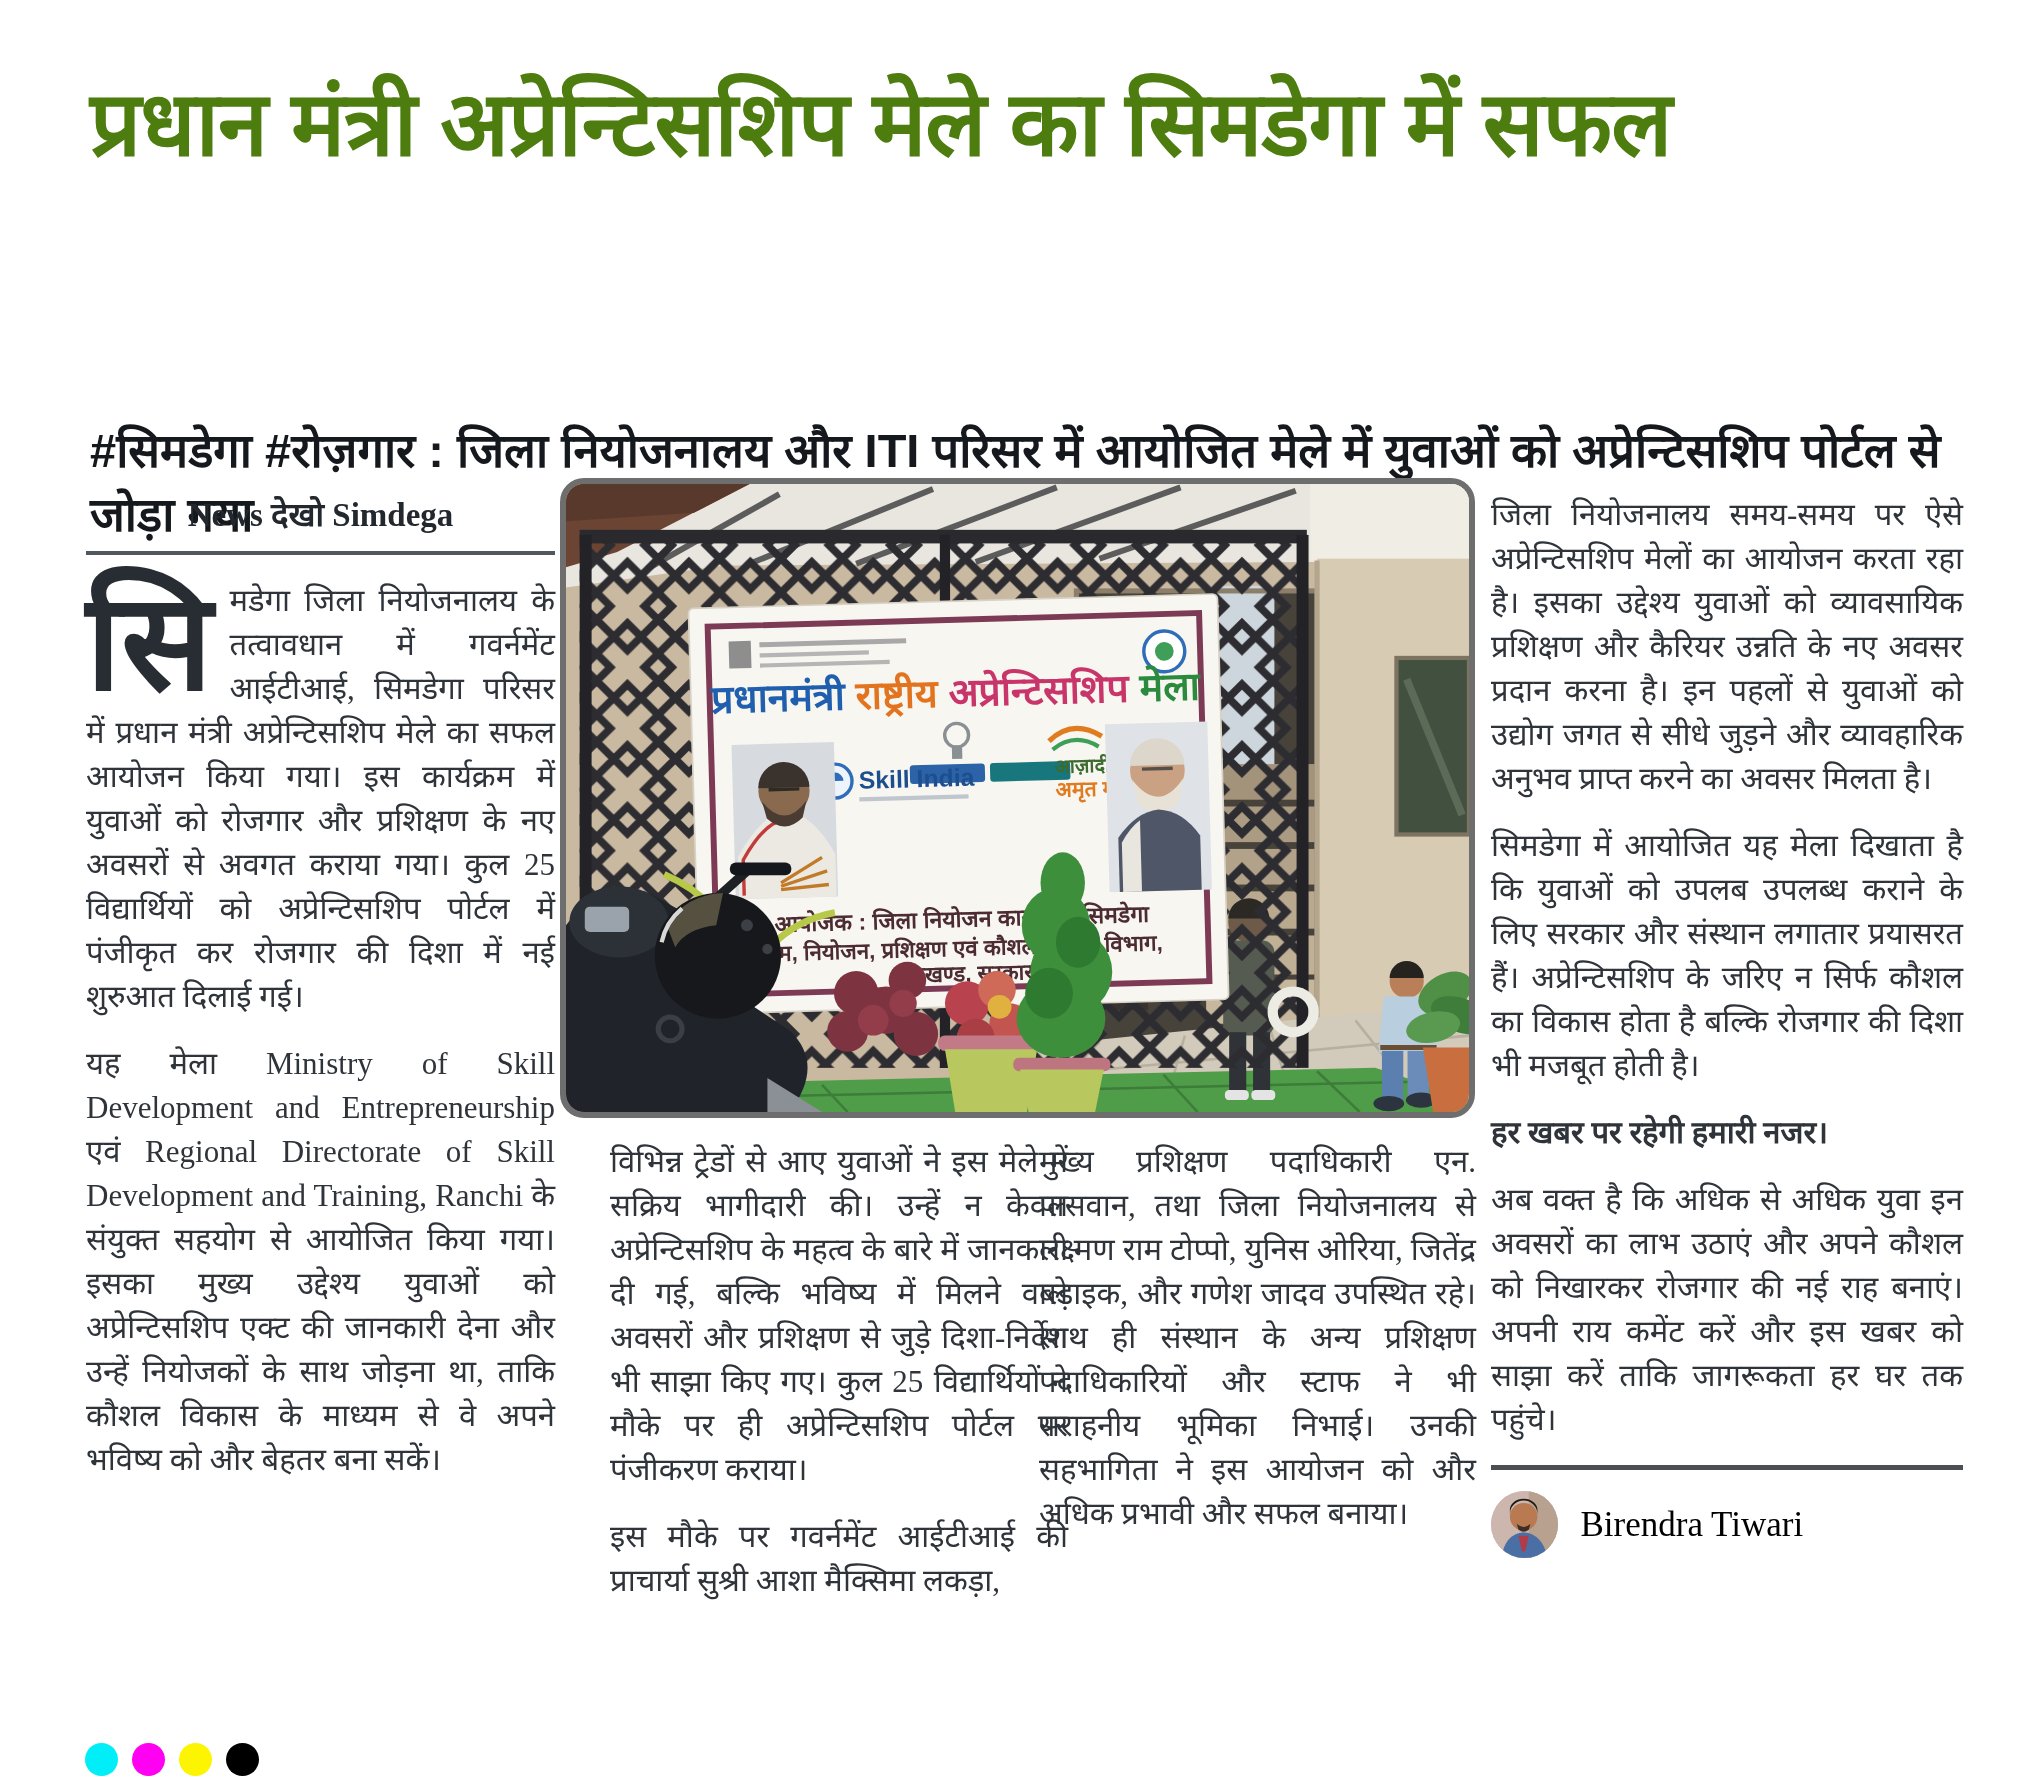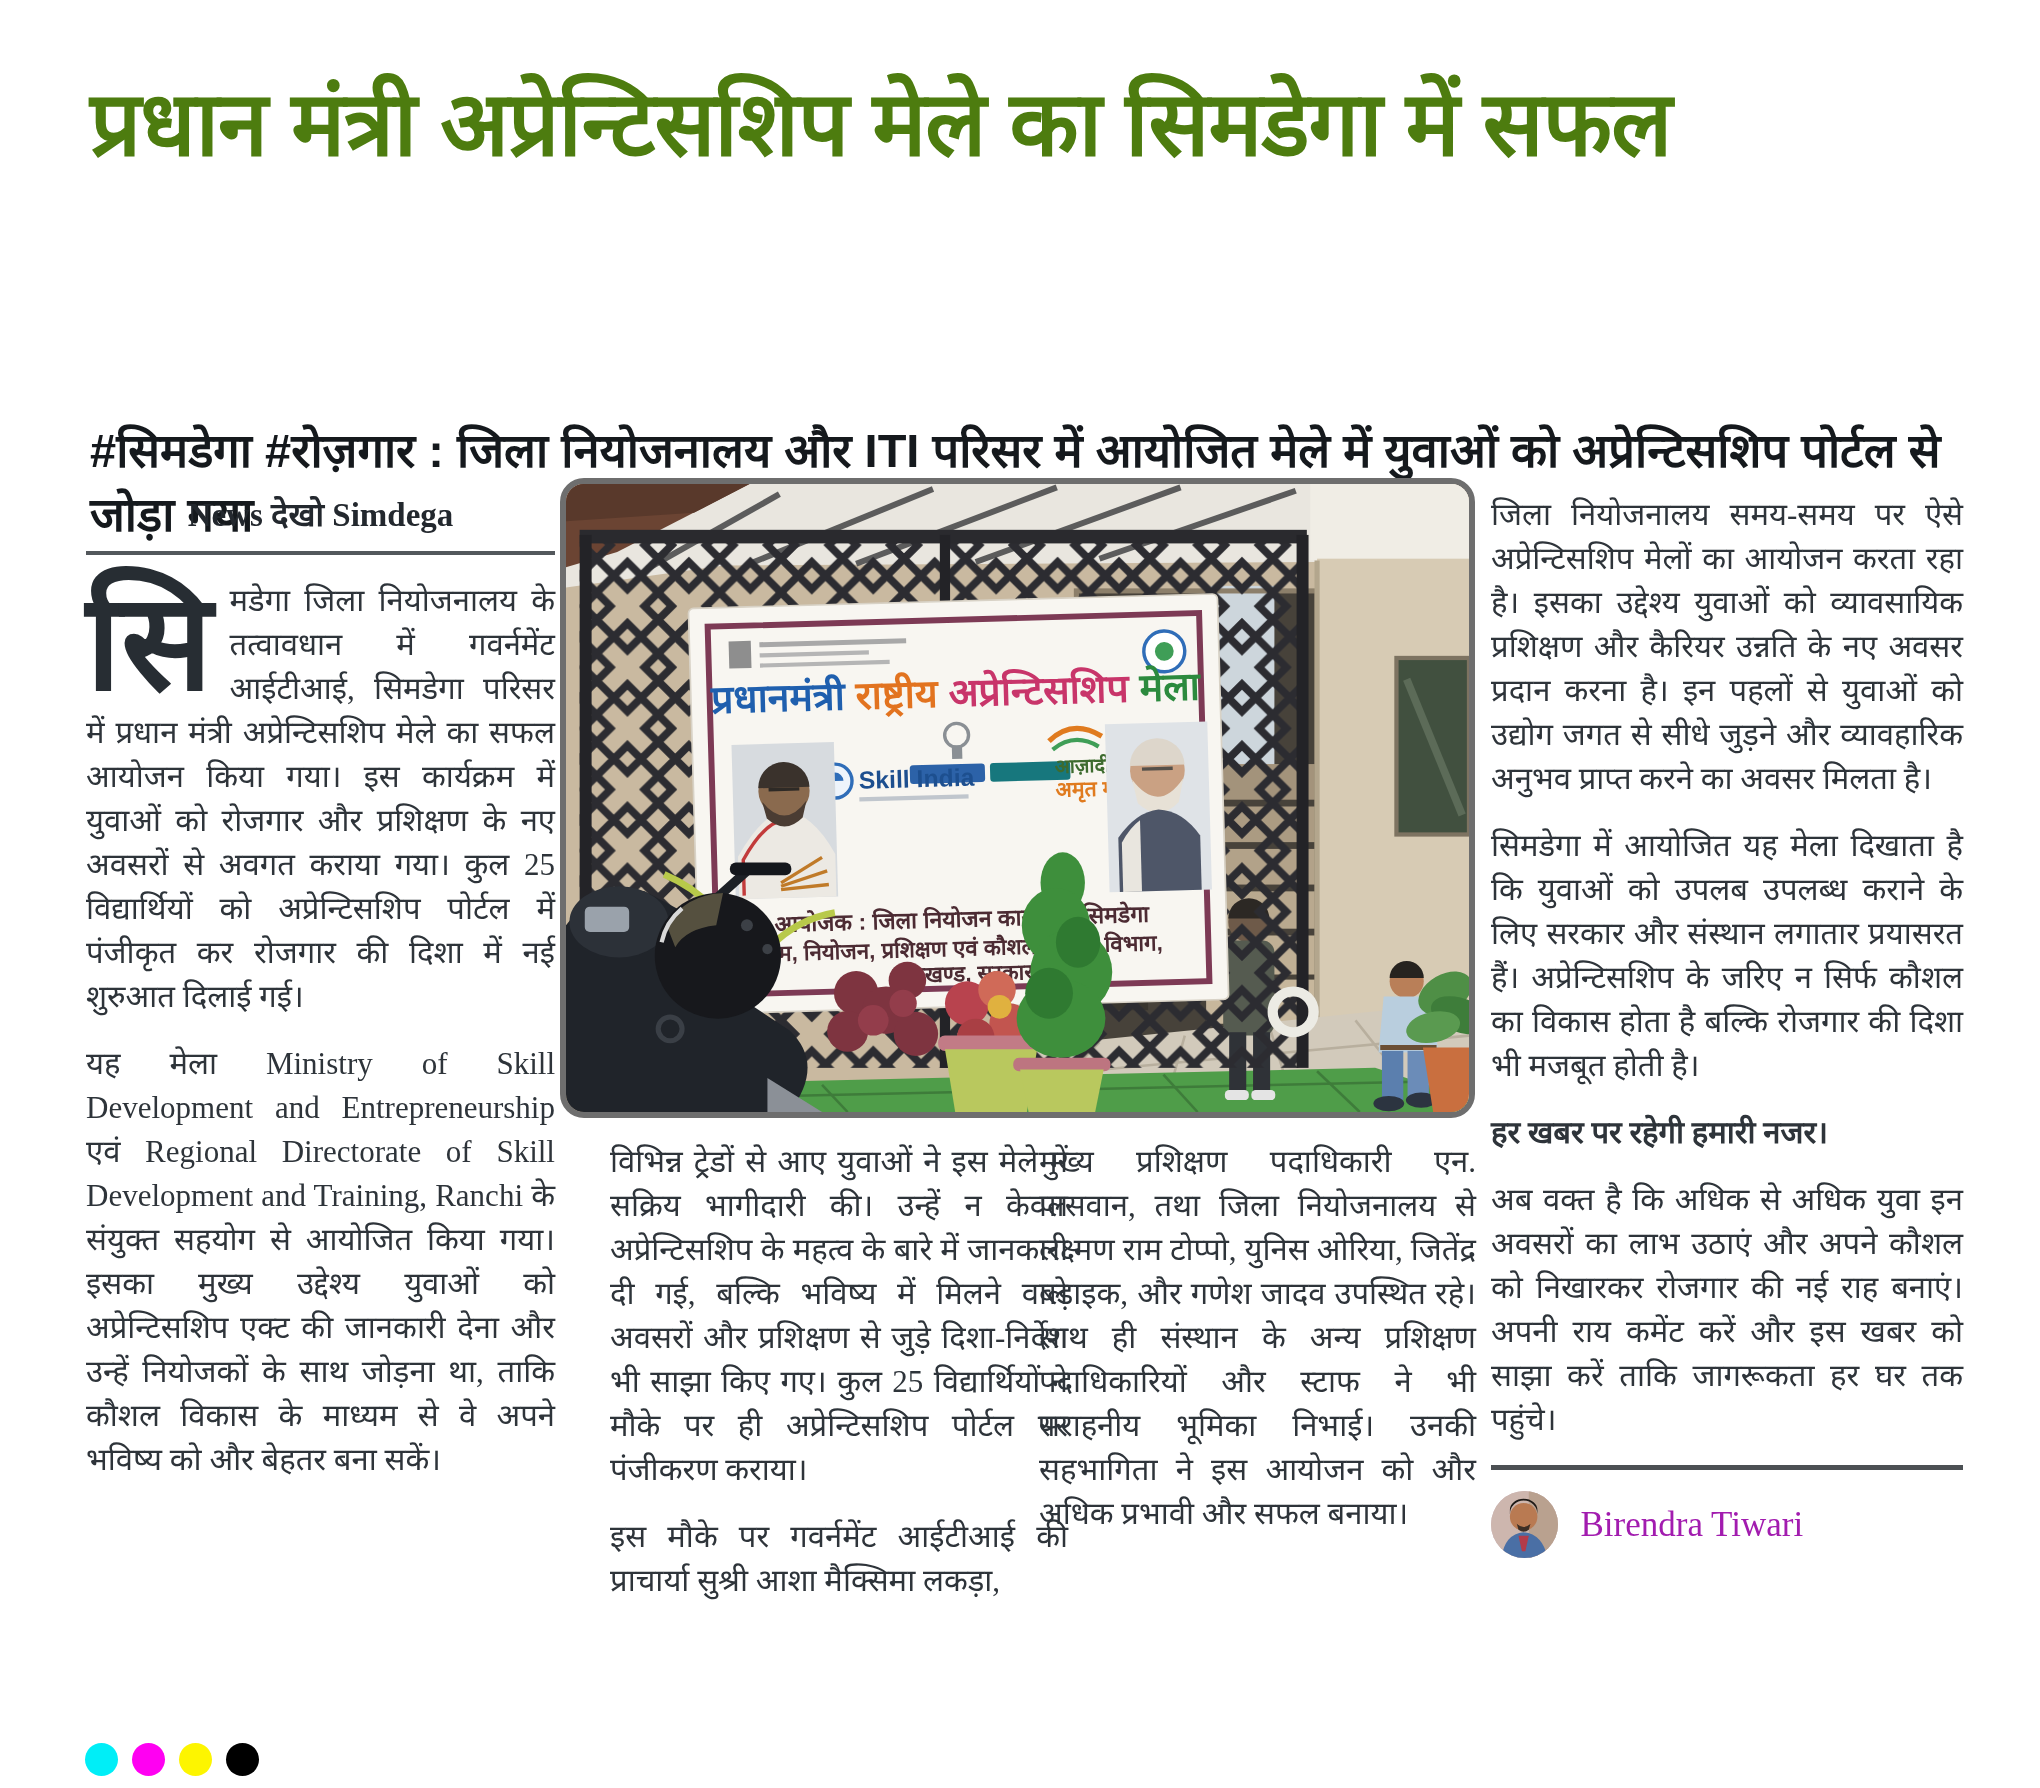--- a/index.html
+++ b/index.html
@@ -45,21 +45,21 @@
     border:6px solid #6e6e6e;border-radius:24px;overflow:hidden;
     box-sizing:border-box;background:#c9b9a0;
   }
   .photo-frame svg{display:block;width:100%;height:100%;}
   .author-rule{height:5.2px;background:#4c5054;margin:14px 0 21px 0;border:none;}
   .author-row{display:flex;align-items:center;gap:22.5px;text-align:left;}
   .avatar{
     width:67px;height:67px;border-radius:50%;overflow:hidden;flex:0 0 auto;
     background:#cfbac2;
   }
-  .author-name{font-size:35px;color:#a21caf;font-weight:400;}
+  .author-name{font-size:35px;color:#000000;font-weight:400;}
   .cmyk{position:absolute;left:85px;top:1743px;display:flex;gap:14px;}
   .dot{width:33px;height:33px;border-radius:50%;}
   .dot-c{background:#00eef7;}
   .dot-m{background:#ff00f2;}
   .dot-y{background:#fdf500;}
   .dot-k{background:#000000;}
 </style>
 </head>
 <body>
 

